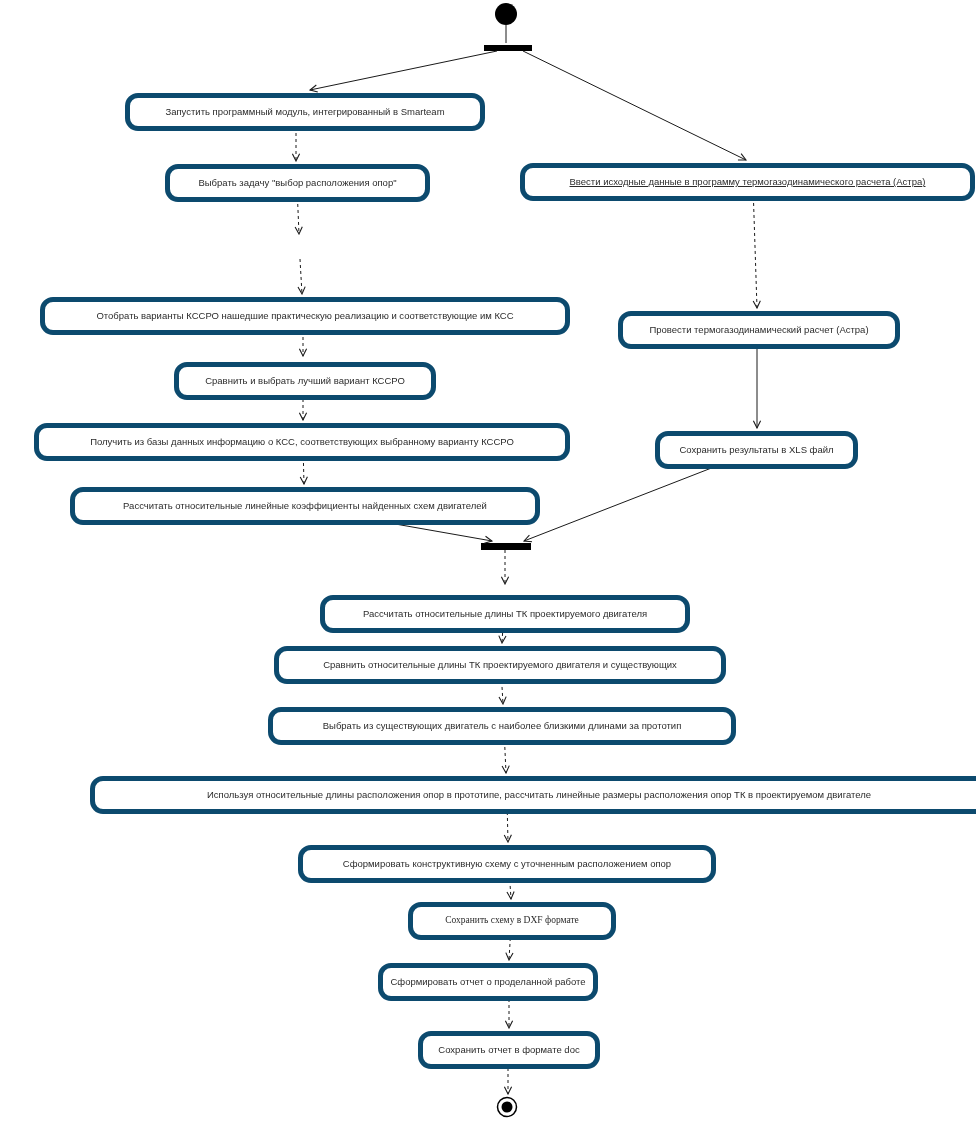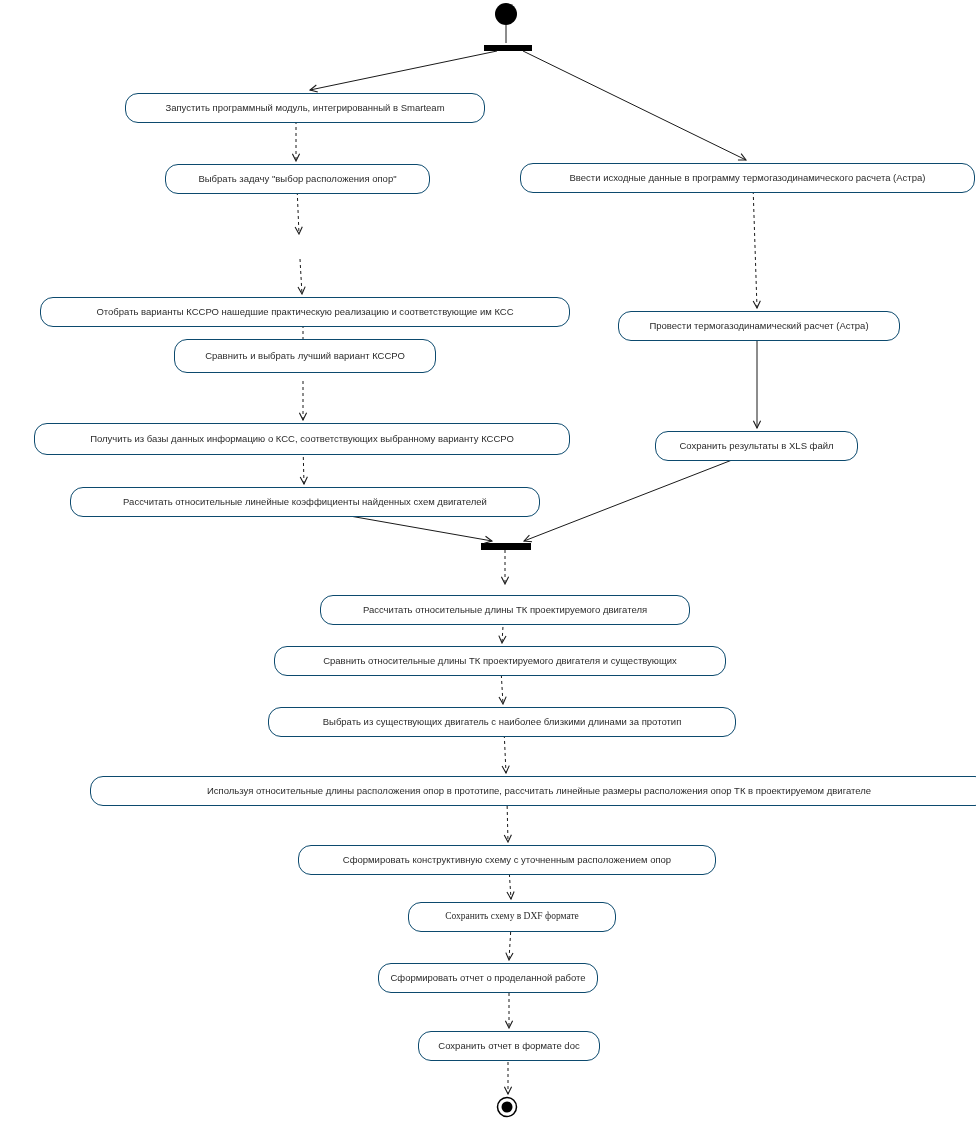--- a/index.html
+++ b/index.html
@@ -27,21 +27,21 @@
     stroke: #1a1a1a;
     stroke-width: 1;
     fill: none;
   }
   .dashed {
     stroke-dasharray: 3 3;
   }
   .node {
     position: absolute;
     box-sizing: border-box;
-    border: 1px solid #0c4a6e;
+    border: 5px solid #0c4a6e;
     border-radius: 13px;
     background: #ffffff;
     display: flex;
     align-items: center;
     justify-content: center;
     text-align: center;
     font-size: 9.5px;
     line-height: 1;
     color: #2b2b2b;
     white-space: nowrap;
@@ -90,25 +90,25 @@
     <line class="edge dashed" x1="507" y1="800" x2="508" y2="842" marker-end="url(#arrow)"></line>
     <line class="edge dashed" x1="509" y1="868" x2="511" y2="899" marker-end="url(#arrow)"></line>
     <line class="edge dashed" x1="511" y1="926" x2="509" y2="960" marker-end="url(#arrow)"></line>
     <line class="edge dashed" x1="509" y1="987" x2="509" y2="1028" marker-end="url(#arrow)"></line>
     <line class="edge dashed" x1="508" y1="1056" x2="508" y2="1094" marker-end="url(#arrow)"></line>
   </svg>
 
   <div class="node" style="left:125px; top:93px; width:360px; height:22px;">Запустить программный модуль, интегрированный в Smarteam</div>
   <div class="node" style="left:165px; top:164px; width:265px; height:22px;">Выбрать задачу "выбор расположения опор"</div>
   <div class="node" style="left:40px; top:297px; width:530px; height:22px;">Отобрать варианты КССРО нашедшие практическую реализацию и соответствующие им КСС</div>
-  <div class="node" style="left:174px; top:339px; width:262px; height:34px;text-align:right;">Сравнить и выбрать лучший вариант КССРО</div>
+  <div class="node" style="left:174px; top:362px; width:262px; height:34px;text-align:right;">Сравнить и выбрать лучший вариант КССРО</div>
   <div class="node" style="left:34px; top:423px; width:536px; height:32px;text-align:center;">Получить из базы данных информацию о КСС, соответствующих выбранному варианту КССРО</div>
   <div class="node" style="left:70px; top:487px; width:470px; height:22px;">Рассчитать относительные линейные коэффициенты найденных схем двигателей</div>
 
-  <div class="node" style="left:520px; top:163px; width:455px; height:28px;">Ввести исходные данные в программу термогазодинамического расчета (Астра)</div>
+  <div class="node" style="left:520px; top:163px; width:455px; height:28px;text-decoration:underline;">Ввести исходные данные в программу термогазодинамического расчета (Астра)</div>
   <div class="node" style="left:618px; top:311px; width:282px; height:22px;">Провести термогазодинамический расчет (Астра)</div>
   <div class="node" style="left:655px; top:431px; width:203px; height:22px;">Сохранить результаты в XLS файл</div>
 
   <div class="node" style="left:320px; top:587px; width:370px; height:22px;margin-top:8px;">Рассчитать относительные длины ТК проектируемого двигателя</div>
   <div class="node" style="left:274px; top:646px; width:452px; height:23px;">Сравнить относительные длины ТК проектируемого двигателя и существующих</div>
   <div class="node" style="left:268px; top:707px; width:468px; height:22px;">Выбрать из существующих двигатель с наиболее близкими длинами за прототип</div>
   <div class="node" style="left:90px; top:776px; width:898px; height:24px;">Используя относительные длины расположения опор в прототипе, рассчитать линейные размеры расположения опор ТК в проектируемом двигателе</div>
   <div class="node" style="left:298px; top:845px; width:418px; height:23px;">Сформировать конструктивную схему с уточненным расположением опор</div>
   <div class="node" style="left:408px; top:902px; width:208px; height:24px;font-family:Liberation Serif, serif;">Сохранить схему в DXF формате</div>
   <div class="node" style="left:378px; top:963px; width:220px; height:24px;">Сформировать отчет о проделанной работе</div>

